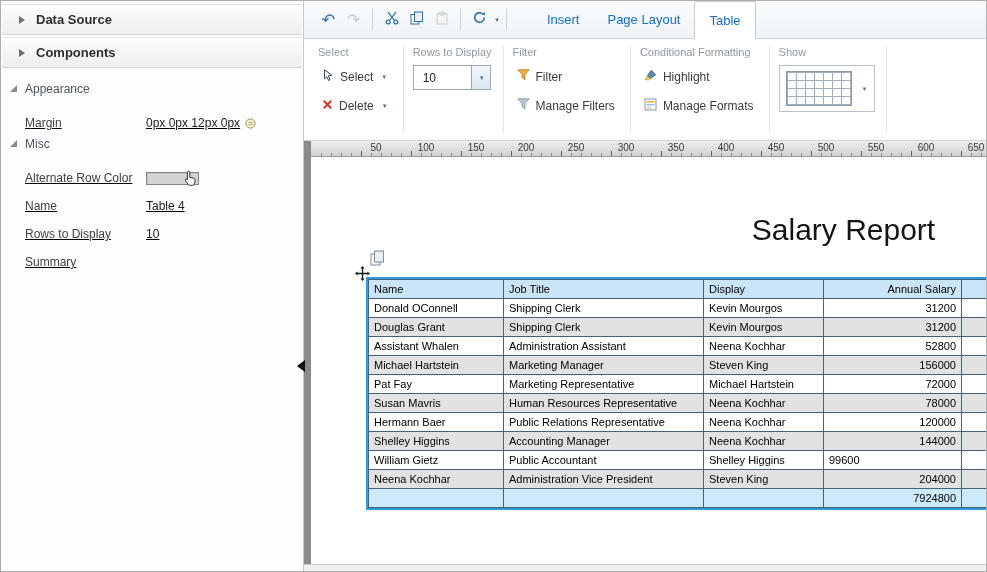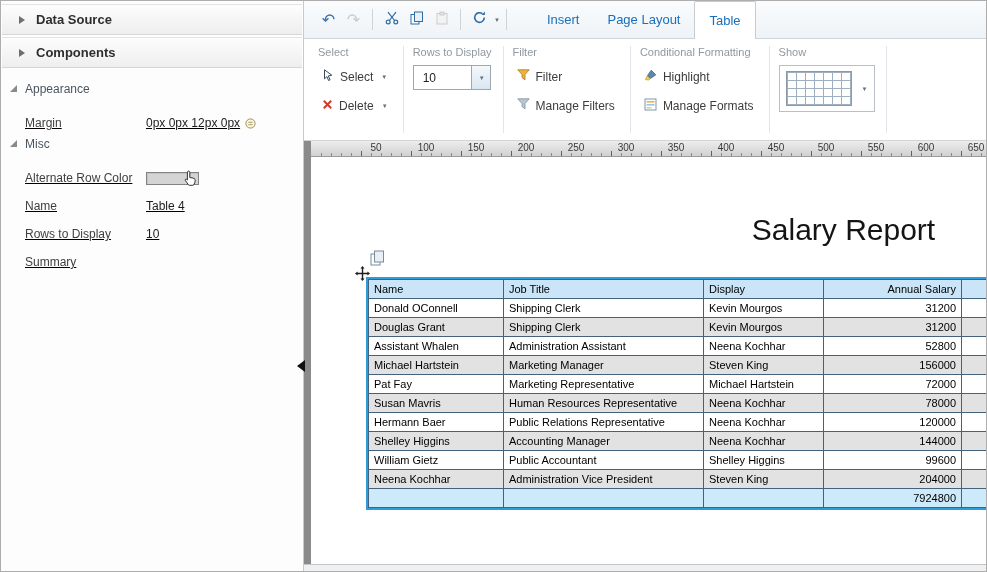--- a/index.html
+++ b/index.html
@@ -460,21 +460,21 @@
                 <td style="text-align: left;">Shelley Higgins</td>
                 <td style="text-align: left;">Accounting Manager</td>
                 <td style="text-align: left;">Neena Kochhar</td>
                 <td style="text-align: right;">144000</td>
                 <td style="text-align: left;"></td>
               </tr>
               <tr>
                 <td style="text-align: left;">William Gietz</td>
                 <td style="text-align: left; margin-left: 16px;">Public Accountant</td>
                 <td style="text-align: left;">Shelley Higgins</td>
-                <td style="text-align: right;">99600</td>
+                <td style="">99600</td>
                 <td style="text-align: left;"></td>
               </tr>
               <tr class="alt">
                 <td style="text-align: left;">Neena Kochhar</td>
                 <td style="text-align: left;">Administration Vice President</td>
                 <td style="text-align: left;">Steven King</td>
                 <td style="text-align: right;">204000</td>
                 <td style="text-align: left;"></td>
               </tr>
               <tr class="total">

